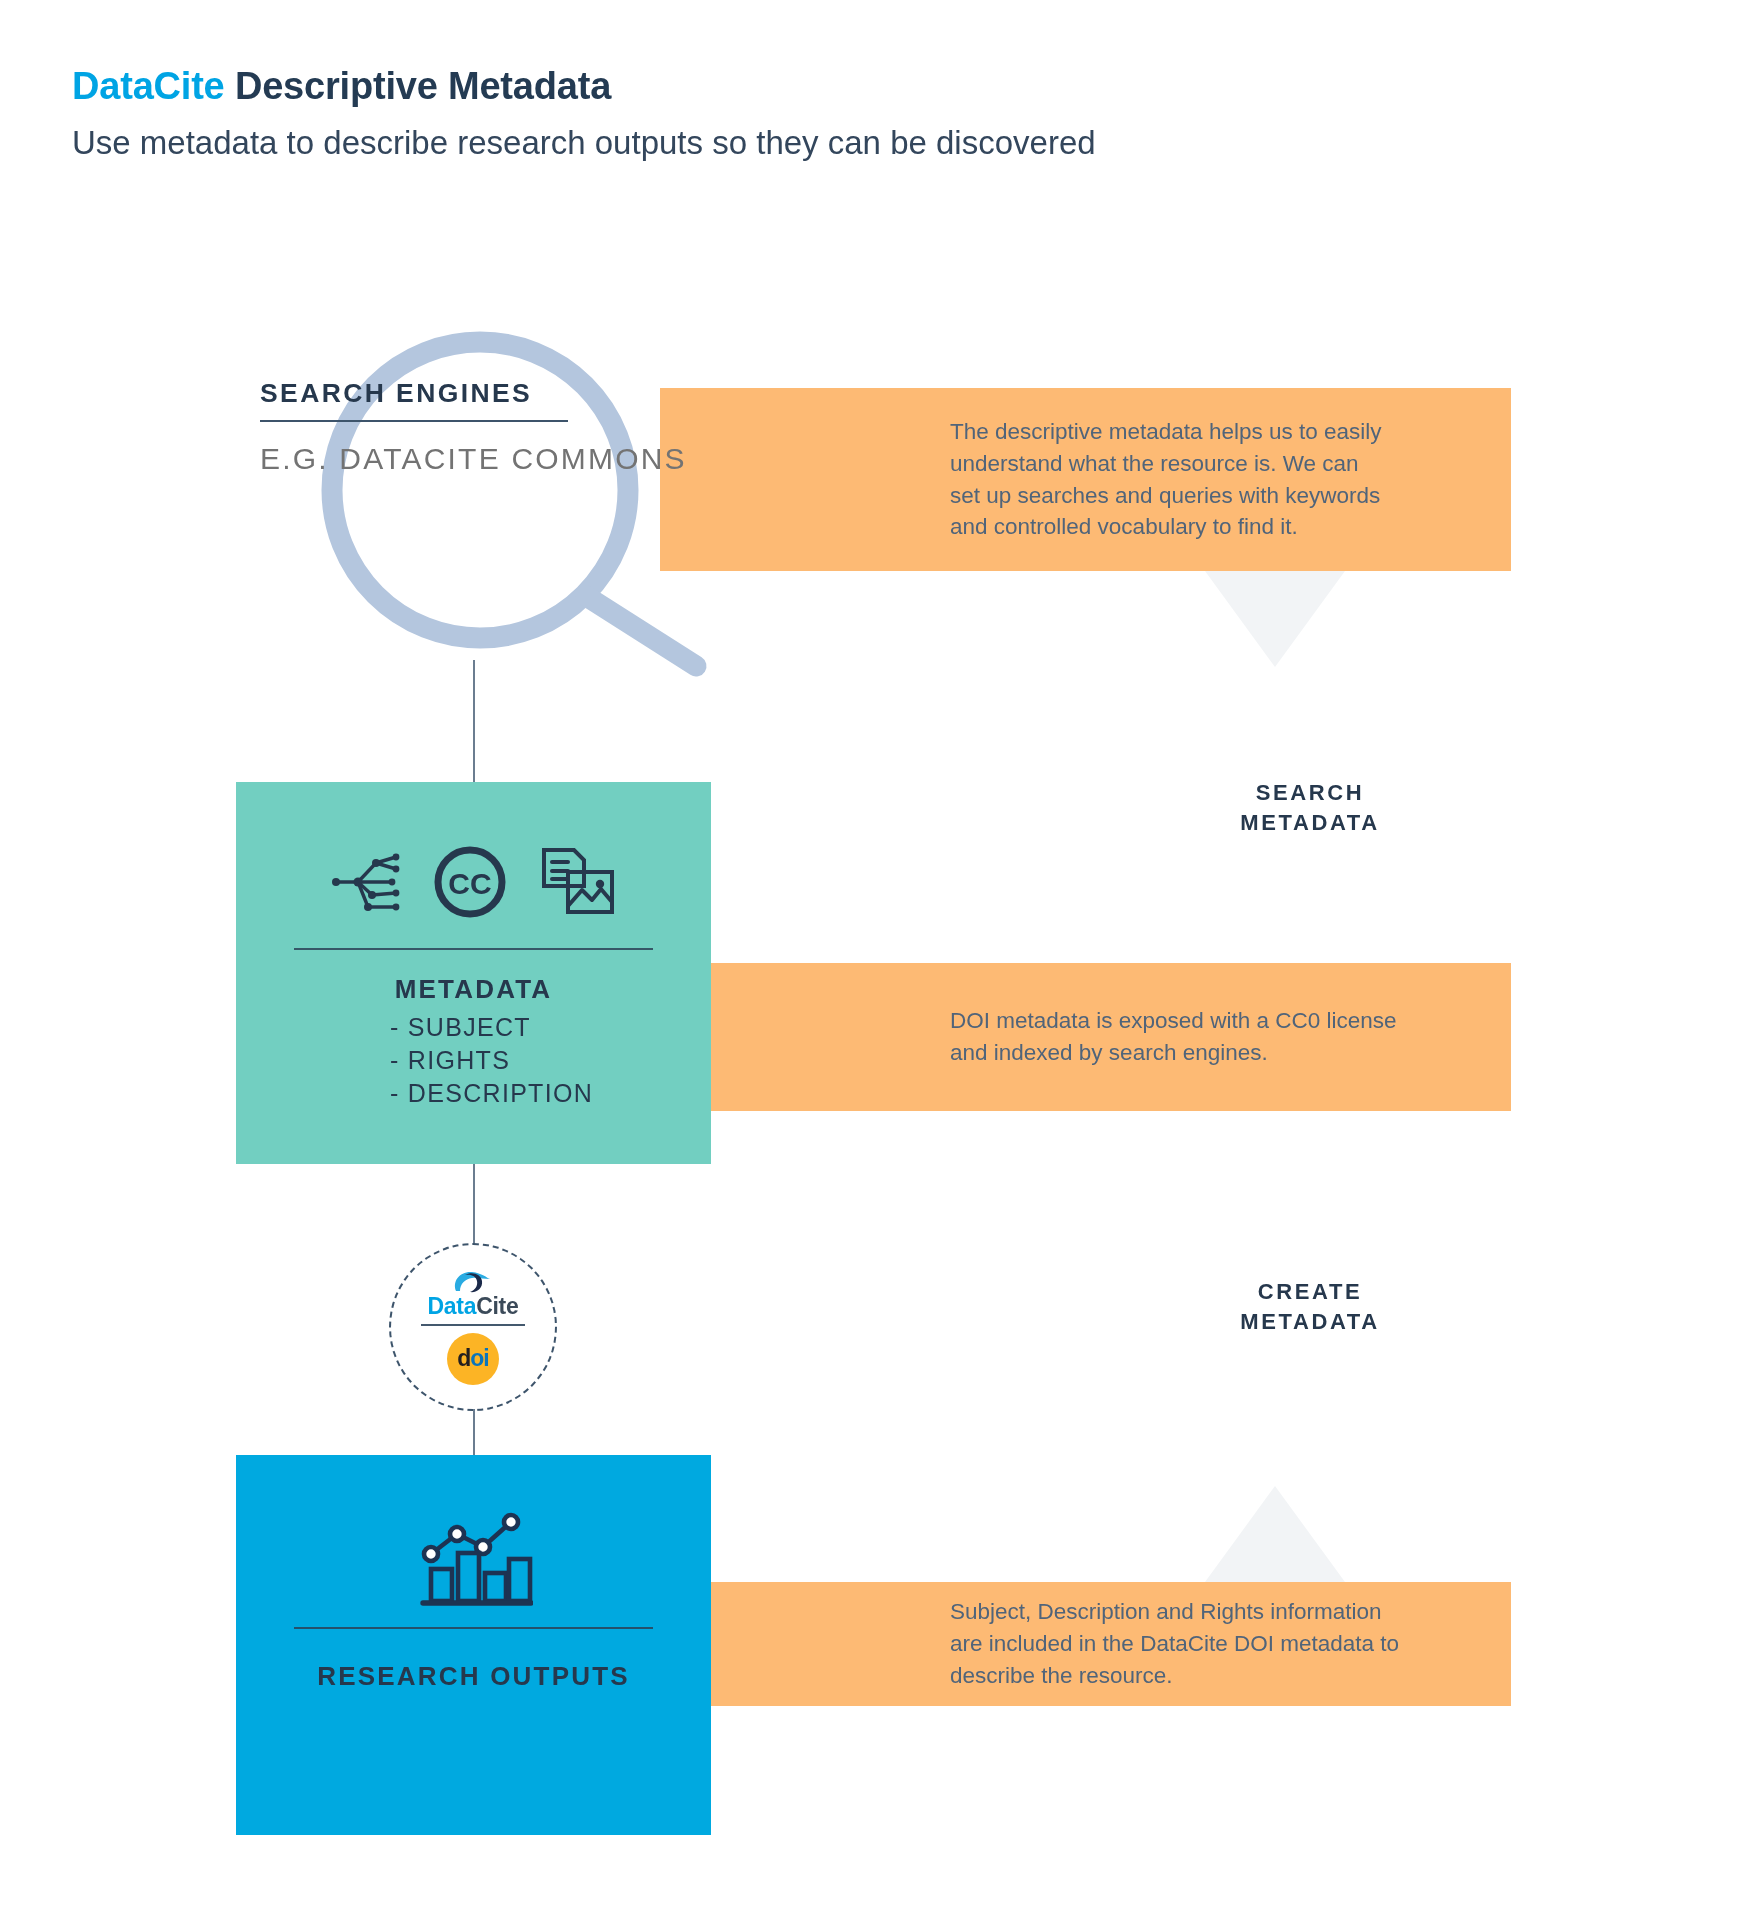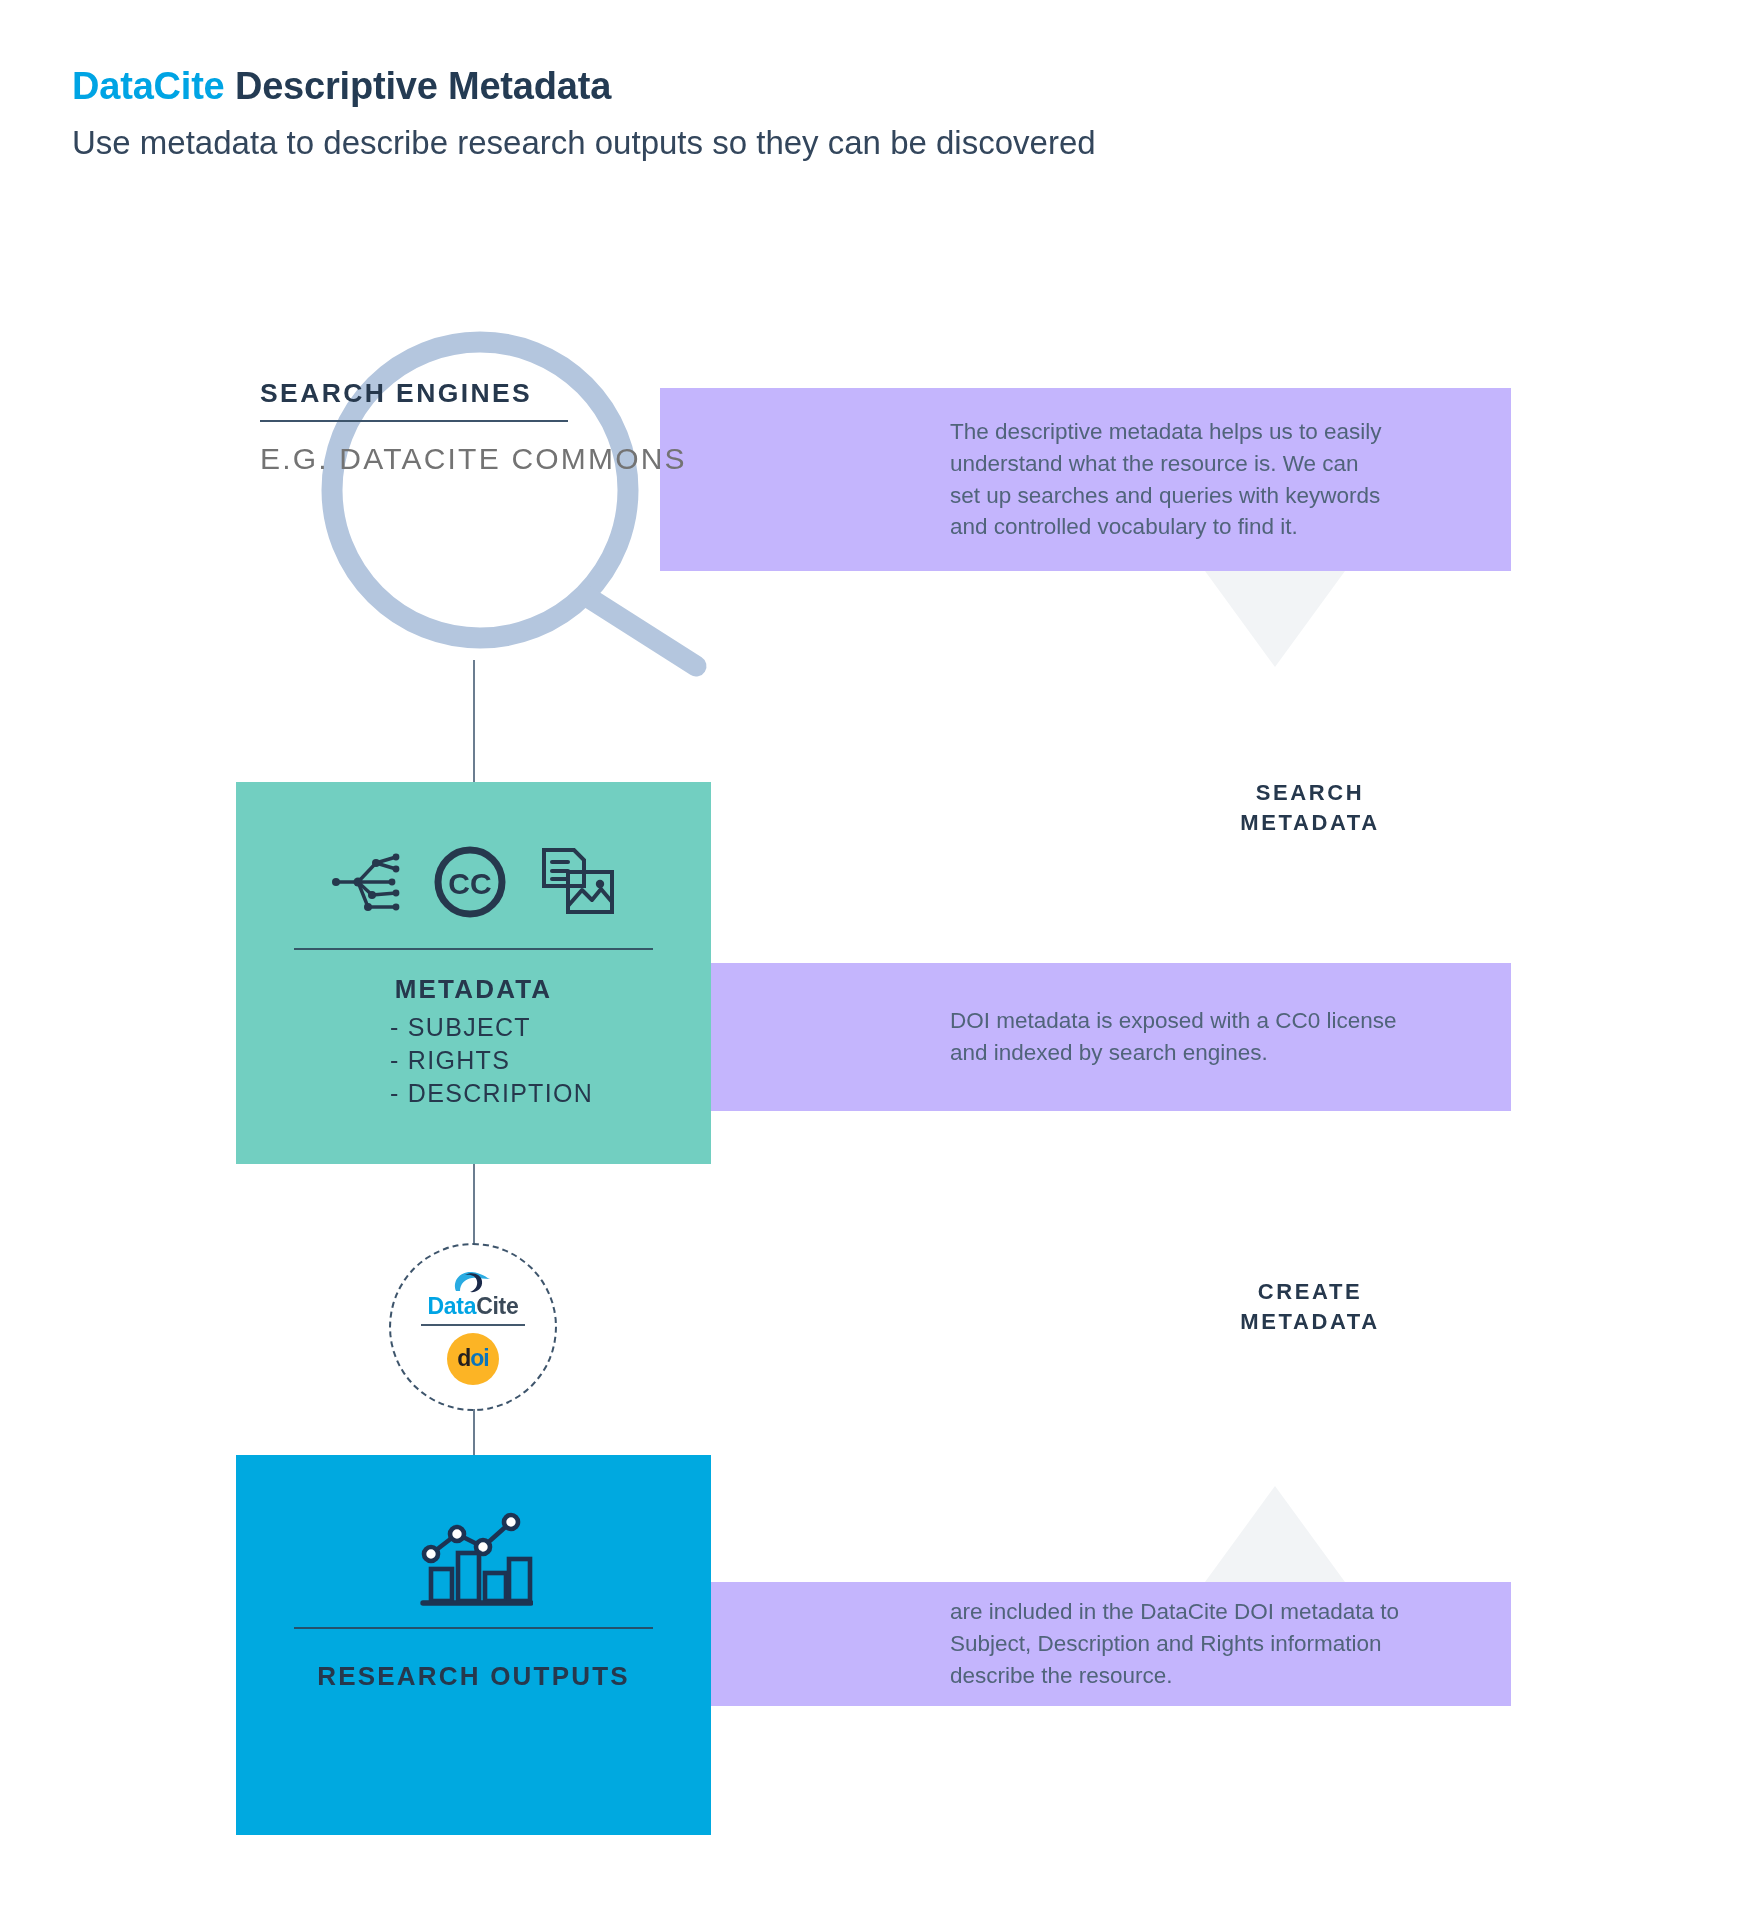--- a/index.html
+++ b/index.html
@@ -12,21 +12,21 @@
   .stage{position:absolute;inset:0;}
 
   
   .hdr{position:absolute;left:72px;top:52px;width:1200px;}
   .hdr-title{font-size:38px;font-weight:bold;letter-spacing:-0.2px;line-height:1.2;color:#243b53;margin-top:12px;}
   .hdr-title .brand{color:#00a4e4;}
   .hdr-sub{margin-top:12px;font-size:33px;line-height:1.28;color:#33465c;font-weight:normal;}
 
   
   .callout{
-    position:absolute;background:#c4b5fd;
+    position:absolute;background:#fdba74;
   }
   .callout .ctext{
     position:absolute;left:0;top:0;right:0;bottom:0;
     display:flex;flex-direction:column;justify-content:center;
     padding-left:290px;padding-right:40px;
     font-size:22.5px;line-height:1.42;color:#50647a;
     box-sizing:border-box;
   }
   .callout .ctext span{display:block;}
 
@@ -218,22 +218,22 @@
     <span>CREATE</span>
     <span>METADATA</span>
   </div>
 
   <svg style="position:absolute;left:1205px;top:1486px;" width="140" height="96">
     <polygon points="70,0 140,96 0,96" fill="#f2f4f6"></polygon>
   </svg>
 
   <div class="callout" style="left:660px;top:1582px;width:851px;height:124px;">
     <div class="ctext">
+      <span>Subject, Description and Rights information</span>
       <span>are included in the DataCite DOI metadata to</span>
-      <span>Subject, Description and Rights information</span>
       <span>describe the resource.</span>
     </div>
   </div>
 
   <div class="node-box box-research">
     <div style="position:absolute;left:0;right:0;top:52px;display:flex;justify-content:center;">
       <svg width="118" height="108" viewBox="0 0 118 108">
         <g stroke="#1d3353" stroke-width="4.6" fill="none">
           <line x1="16" y1="47" x2="42" y2="27"></line>
           <line x1="42" y1="27" x2="68" y2="40"></line>

